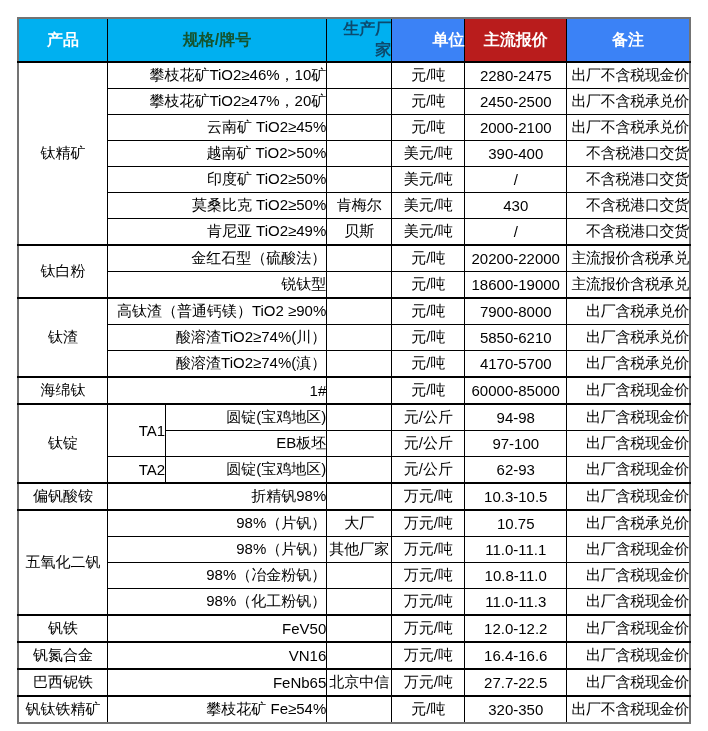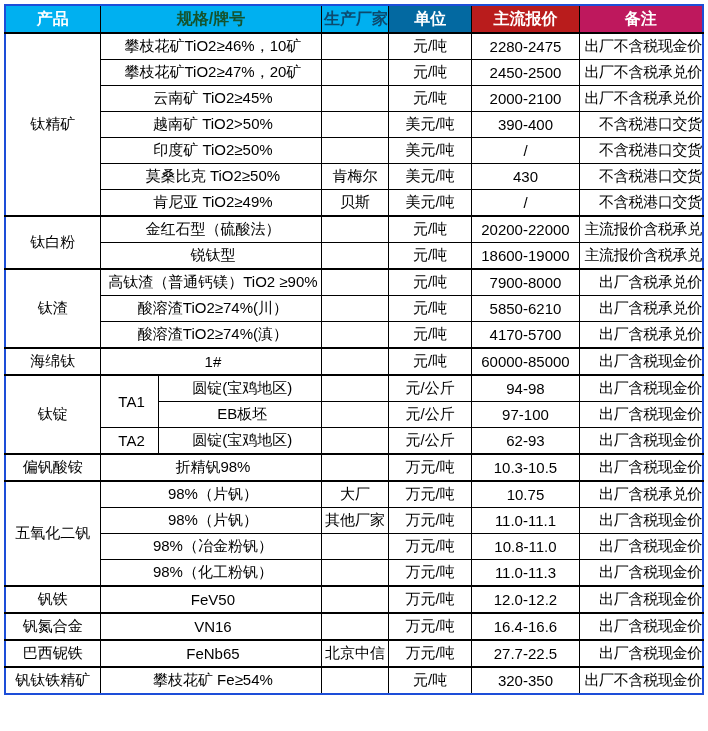--- a/index.html
+++ b/index.html
@@ -4,22 +4,22 @@
 <style>
   html,body{margin:0;padding:0;}
   body{
     width:708px;height:731px;background:#ffffff;
     font-family:"Liberation Sans","DejaVu Sans",sans-serif;
     color:#000;
   }
   table{
     border-collapse:collapse;
     table-layout:fixed;
-    border:2px solid #1d4ed8;
-    margin:4px;
+    border:2px solid #737373;
+    margin:17px;
     padding-left:32px;
   }
   col.c-product{width:96px;}
   col.c-grade{width:59px;}
   col.c-type{width:163px;}
   col.c-maker{width:67px;}
   col.c-unit{width:85px;}
   col.c-price{width:108px;}
   col.c-note{width:124px;}
   th{
@@ -36,44 +36,44 @@
     border:1px solid #000;
     height:25px;
     font-size:15px;
     padding:0;
     overflow:hidden;
     white-space:nowrap;
     vertical-align:middle;
   }
   tr.group-start td{border-top:2px solid #000;}
   td.product,td.maker,td.unit,td.price{text-align:center;}
-  td.spec,td.type,td.grade{text-align:center;padding:0 0 0 4px;}
+  td.spec,td.type,td.grade{text-align:right;padding:0 0 0 4px;}
   td.note{text-align:right;padding:0 0 0 3px;letter-spacing:-0.3px;}
 </style>
 </head>
 <body>
 
 <table>
   <colgroup>
     <col class="c-product">
     <col class="c-grade">
     <col class="c-type">
     <col class="c-maker">
     <col class="c-unit">
     <col class="c-price">
     <col class="c-note">
   </colgroup>
   <thead>
     <tr>
       <th style="background-color: rgb(0, 176, 240); color: rgb(255, 255, 255);">产品</th>
       <th colspan="2" style="background-color: rgb(0, 176, 240); color: #14532d;">规格/牌号</th>
       <th style="background-color: rgb(0, 176, 240); color: #0c4a6e; text-align: right;">生产厂家</th>
-      <th style="background-color: #0369a1; color: rgb(255, 255, 255);">单位</th>
+      <th style="background-color: #3b82f6; color: rgb(255, 255, 255); text-align: right;">单位</th>
       <th style="background-color: #b91c1c; color: rgb(255, 255, 255);">主流报价</th>
-      <th style="background-color: #be185d; color: rgb(255, 255, 255);">备注</th>
+      <th style="background-color: #3b82f6; color: rgb(255, 255, 255);">备注</th>
     </tr>
   </thead>
   <tbody>
       <tr class="group-start">
         <td class="product" rowspan="7">钛精矿</td>
         <td class="spec" colspan="2">攀枝花矿TiO2≥46%，10矿</td>
         <td class="maker"></td>
         <td class="unit">元/吨</td>
         <td class="price">2280-2475</td>
         <td class="note">出厂不含税现金价</td>

